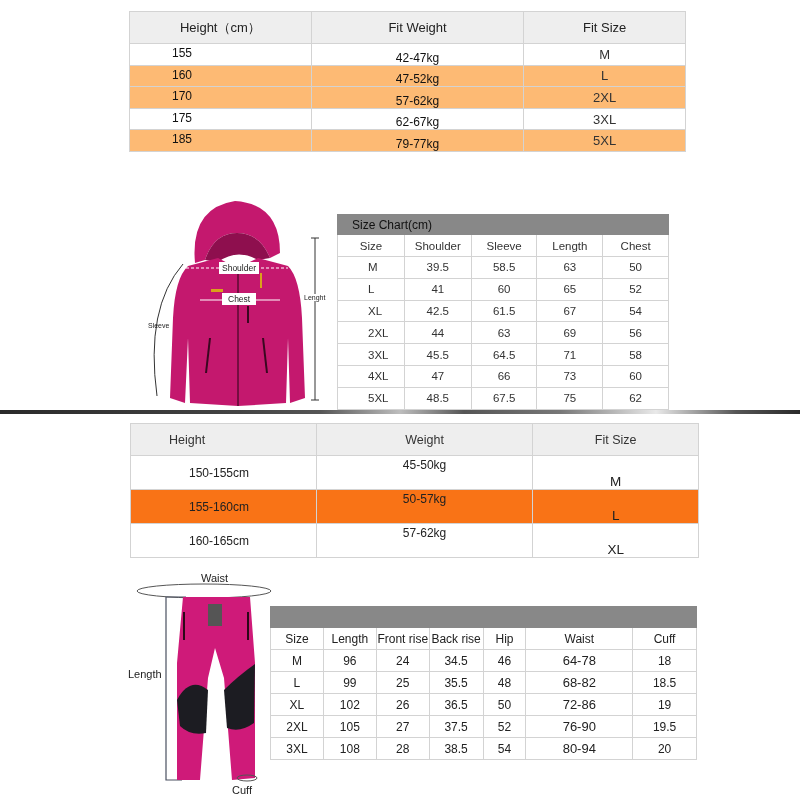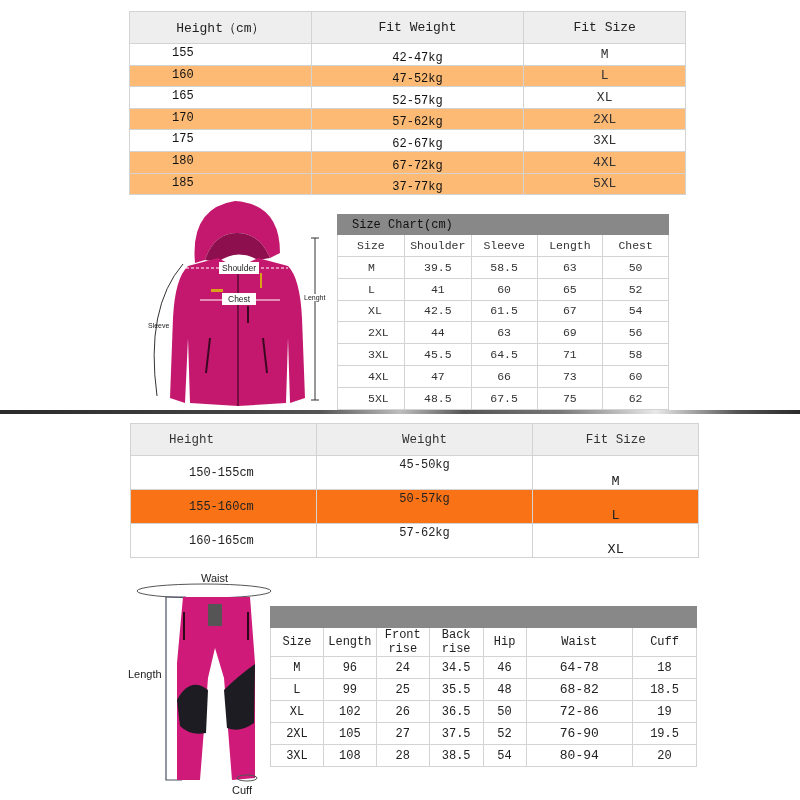--- a/index.html
+++ b/index.html
@@ -1,19 +1,19 @@
 <!DOCTYPE html>
 <html><head>
 <meta charset="utf-8">
 <style>
   * { box-sizing: border-box; margin: 0; padding: 0; }
   html, body { width: 800px; height: 800px; background: #ffffff; overflow: hidden; }
   body { position: relative; font-family: "Liberation Sans", sans-serif; color: #1a1a1a; }
 
-  table { border-collapse: collapse; position: absolute; font-family: Liberation Mono, monospace; }
+  table { border-collapse: collapse; position: absolute; font-family: Liberation Sans, sans-serif; }
   td, th { border: 1px solid #d3d3d3; font-weight: normal; text-align: center; }
 
   
   #t1 { left: 129px; top: 11px; width: 557px; font-size: 12px; }
   #t1 th { background: #eeeeee; height: 32px; font-size: 13px; color: #222; }
   #t1 td { height: 21.6px; color: #111; }
   #t1 td.c1 { text-align: left; padding-left: 42px; vertical-align: top; padding-top: 2px; }
   #t1 td.c2 { vertical-align: bottom; padding-bottom: 0; }
   #t1 td.c3 { font-size: 13px; color: #333; }
   #t1 tr.alt td { background: #fdba74; }
@@ -69,43 +69,33 @@
     <tr>
       <td class="c1">155</td>
       <td class="c2">42-47kg</td>
       <td class="c3">M</td>
     </tr>
     <tr class="alt">
       <td class="c1">160</td>
       <td class="c2">47-52kg</td>
       <td class="c3">L</td>
     </tr>
-    <tr>
-      <td class="c1">165</td>
-      <td class="c2">52-57kg</td>
-      <td class="c3">XL</td>
-    </tr>
     <tr class="alt">
       <td class="c1">170</td>
       <td class="c2">57-62kg</td>
       <td class="c3">2XL</td>
     </tr>
     <tr>
       <td class="c1">175</td>
       <td class="c2">62-67kg</td>
       <td class="c3">3XL</td>
     </tr>
     <tr class="alt">
-      <td class="c1">180</td>
-      <td class="c2">67-72kg</td>
-      <td class="c3">4XL</td>
-    </tr>
-    <tr class="alt">
       <td class="c1">185</td>
-      <td class="c2">37-77kg</td>
+      <td class="c2">79-77kg</td>
       <td class="c3">5XL</td>
     </tr>
   </tbody>
 </table>
 
 <div class="img" style="left:140px; top:198px; width:195px; height:210px;">
   <svg width="195" height="210" viewBox="0 0 195 210">
 
     <path d="M55 65 Q50 10 95 3 Q140 6 140 55 L130 60 Q120 35 97 35 Q74 35 65 62 Z" fill="#c4186e"></path>
     <path d="M65 62 Q74 35 97 35 Q120 35 130 60 L118 62 Q97 50 78 64 Z" fill="#8e0f4e"></path>

